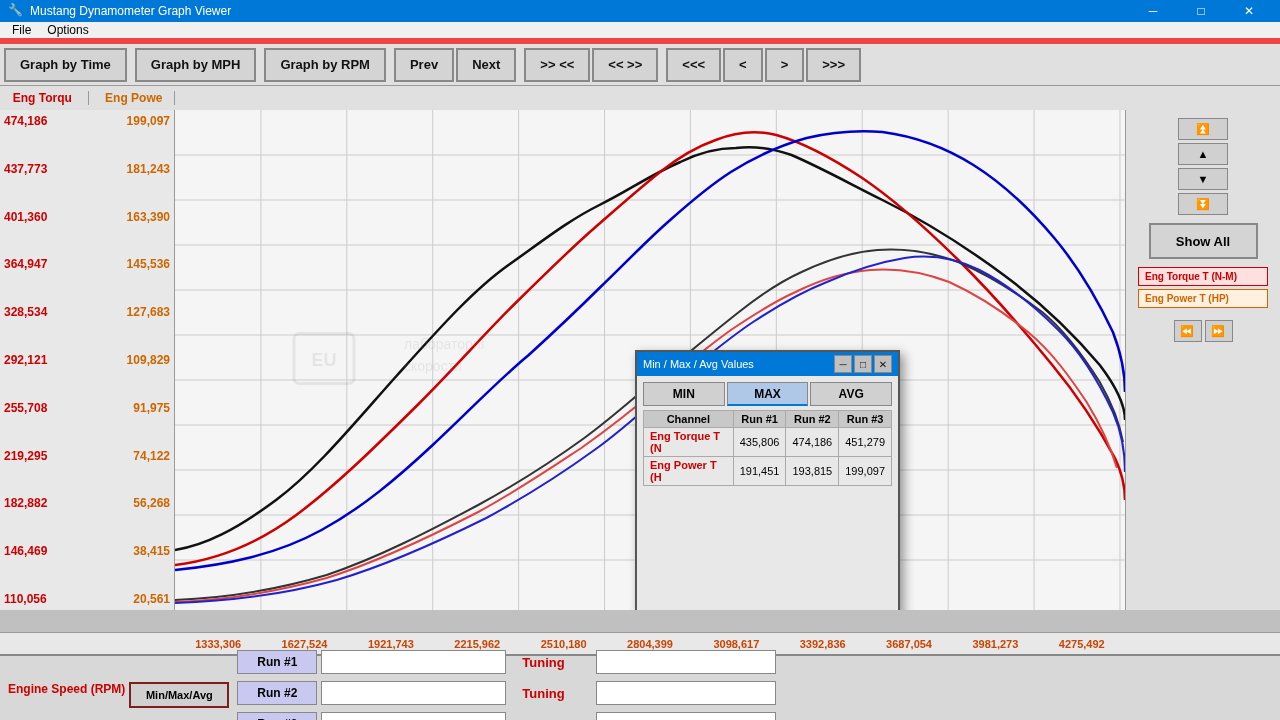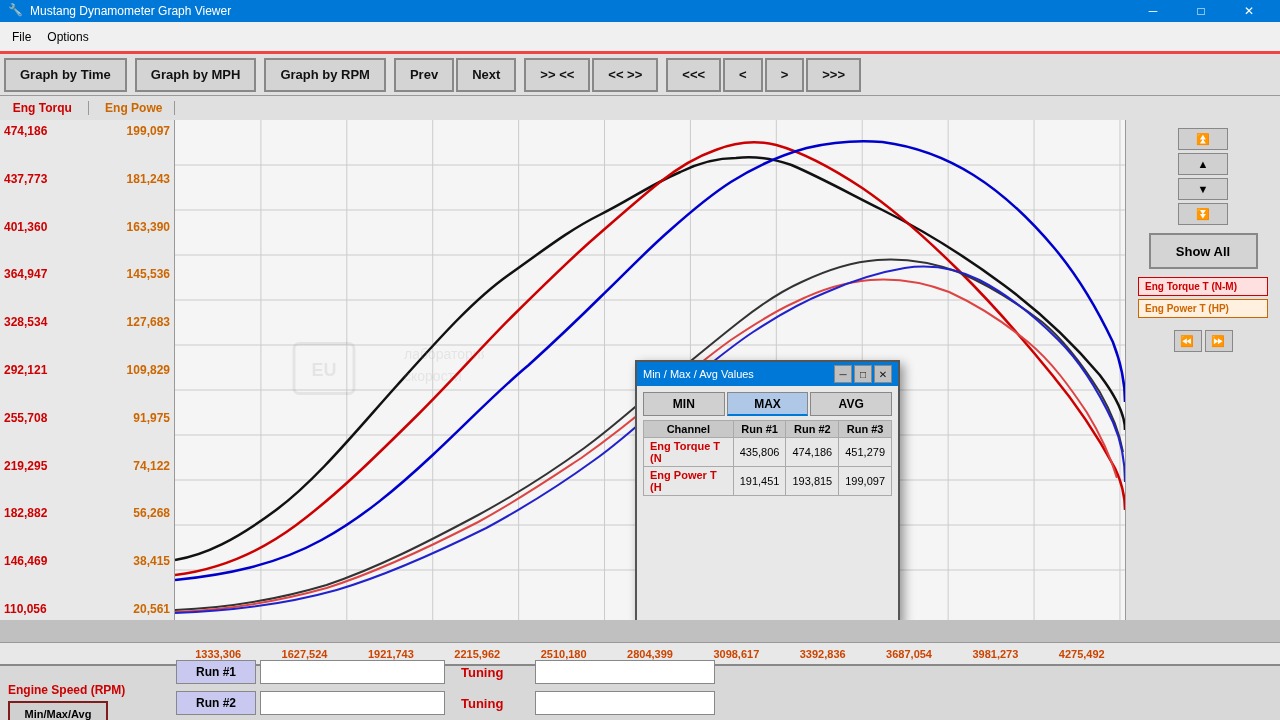--- a/index.html
+++ b/index.html
@@ -15,26 +15,26 @@
       color: white;
       font-size: 12px;
     }
     .title-bar-icon { width: 16px; height: 16px; margin-right: 6px; }
     .title-bar-title { flex: 1; }
     .title-bar-controls { display: flex; gap: 2px; }
     .title-bar-btn { width: 46px; height: 22px; background: transparent; border: none; color: white; cursor: pointer; display: flex; align-items: center; justify-content: center; font-size: 12px; }
 
     
     .menu-bar {
-      height: 32px;
+      height: 22px;
       background: #f0f0f0;
       display: flex;
       align-items: center;
       padding: 0 4px;
-      border-bottom: 3px solid #ef4444;
+      border-bottom: 6px solid #ef4444;
     }
     .menu-item {
       padding: 2px 8px;
       cursor: pointer;
       font-size: 12px;
     }
 
     
     .toolbar {
       height: 42px;
@@ -500,21 +500,21 @@
     <span>3098,617</span>
     <span>3392,836</span>
     <span>3687,054</span>
     <span>3981,273</span>
     <span>4275,492</span>
   </div>
 </div>
 
 <div class="bottom-bar">
 
-  <div style="display:flex; flex-direction:column; gap:4px; min-width:160px;">
+  <div style="display:flex; gap:4px; min-width:160px;">
     <div style="font-size:12px; font-weight:bold; color:#cc0000;">
       <span>E</span><span>ngine Speed (RPM)</span>
     </div>
     <button style="width:100px; height:26px; background:#d0d0d0; border:2px solid #7f1d1d; font-size:11px; font-weight:bold; cursor:pointer;">Min/Max/Avg</button>
   </div>
 
   <div style="display:flex; flex-direction:column; gap:3px;">
     <div class="run-row">
       <div class="run-label-btn">Run #1</div>
       <div class="run-field"></div>

